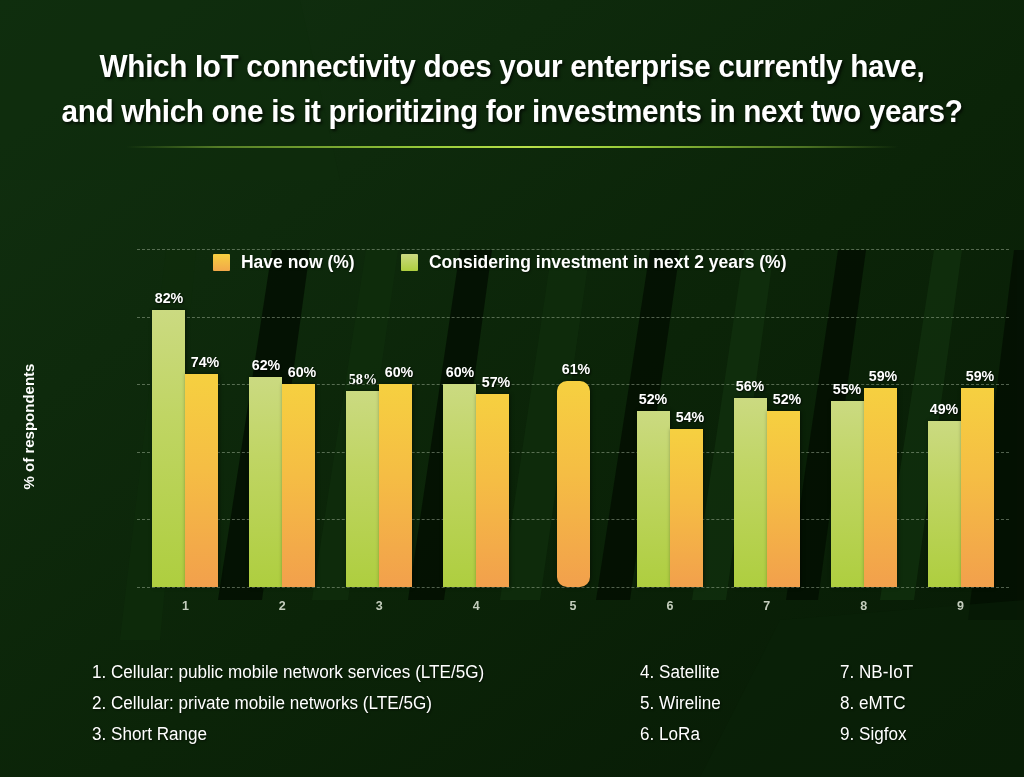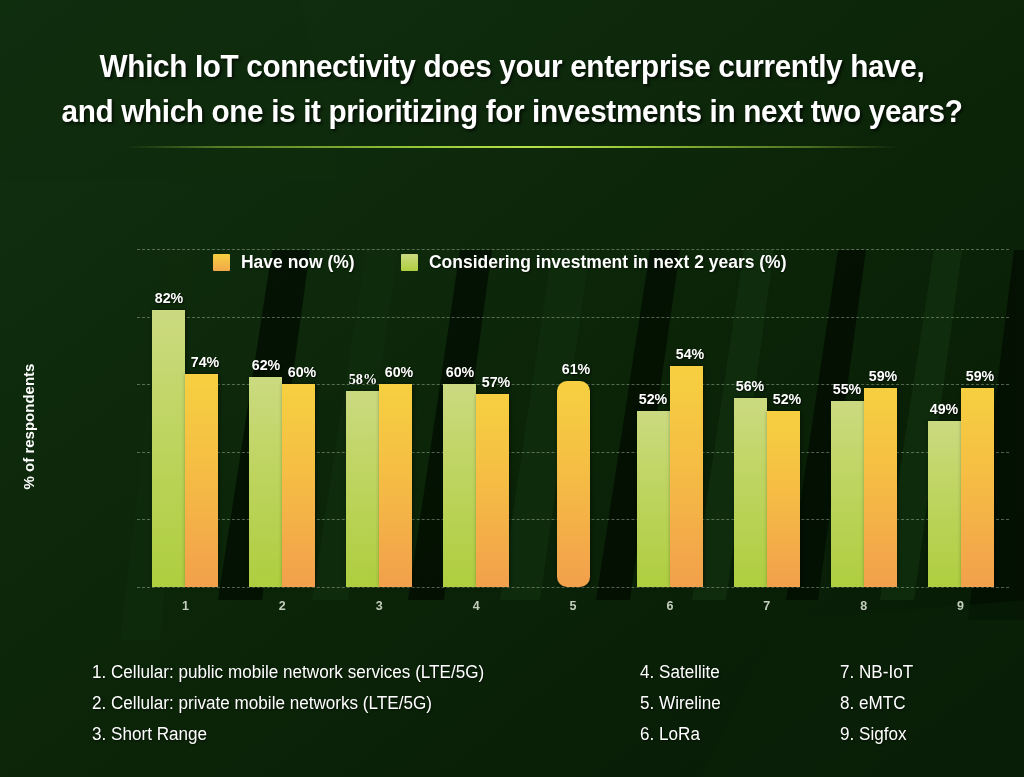--- a/index.html
+++ b/index.html
@@ -249,21 +249,21 @@
         </div>
         <span class="xtick">5</span>
       </div>
       <div class="group">
         <div class="bar-wrap left">
           <div class="bar green" style="height: 175.76px;">
             <span class="bar-value">52%</span>
           </div>
         </div>
         <div class="bar-wrap right">
-          <div class="bar orange" style="height: 221px; margin-top: 46px;">
+          <div class="bar orange" style="height: 158px; margin-top: 46px;">
             <span class="bar-value">54%</span>
           </div>
         </div>
         <span class="xtick">6</span>
       </div>
       <div class="group">
         <div class="bar-wrap left">
           <div class="bar green" style="height: 189.28px;">
             <span class="bar-value">56%</span>
           </div>

